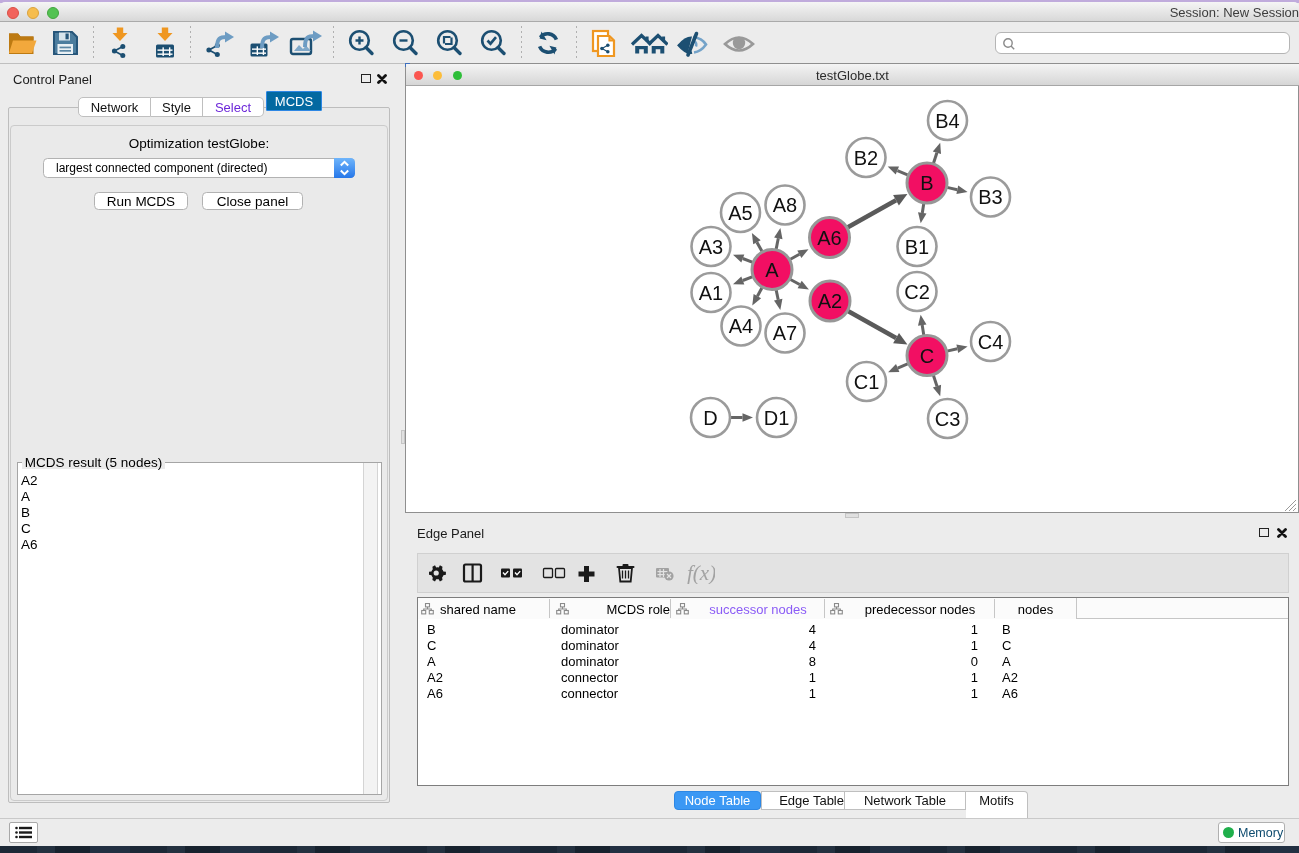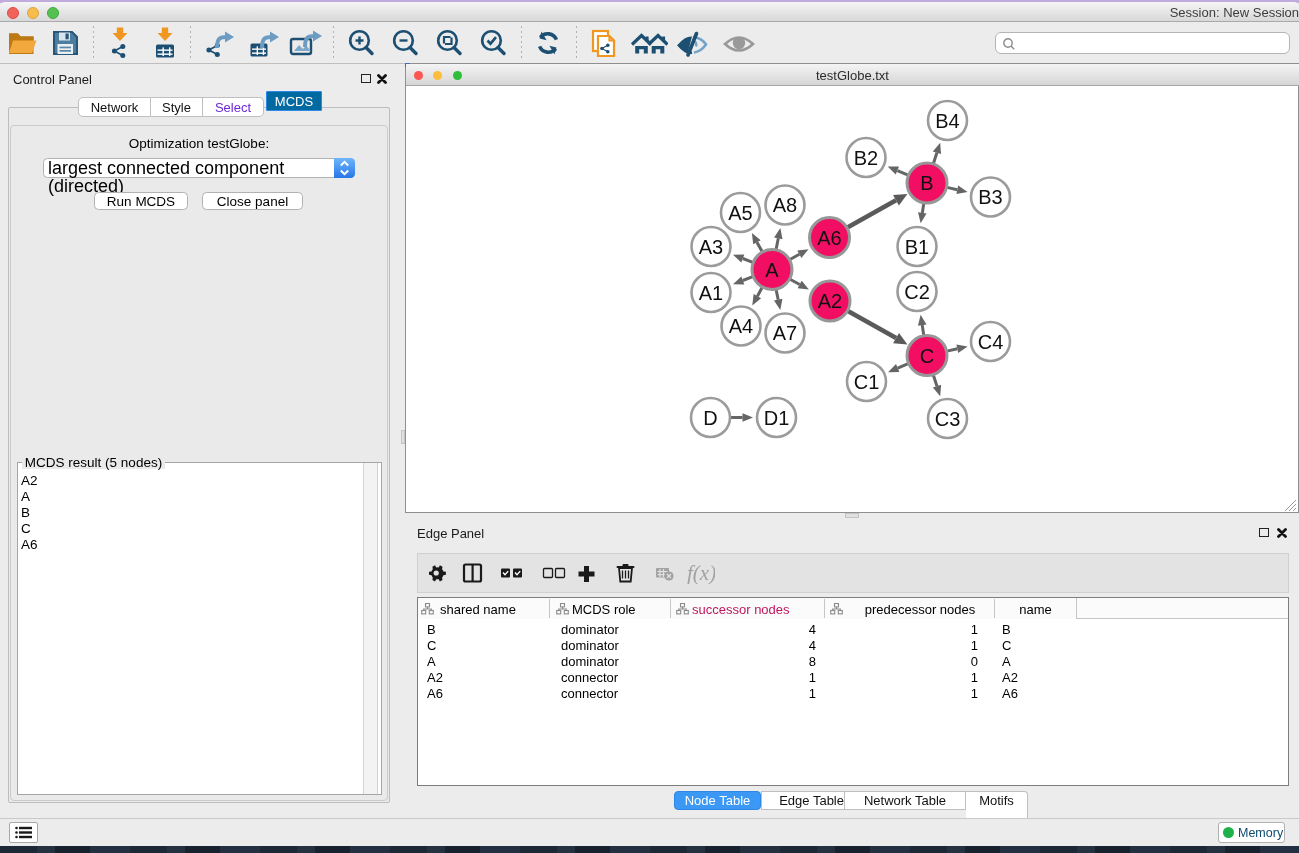--- a/index.html
+++ b/index.html
@@ -144,21 +144,21 @@
   </svg>
 <div class="abs" style="left:8px;top:107px;width:382px;height:696px;background:#eaeaea;border:1px solid #bdbdbd;border-radius:2px"></div>
 <div class="abs" style="left:10px;top:125px;width:378px;height:676px;border:1px solid #cbcbcb;border-radius:4px"></div>
 
 <div class="abs" style="left:78px;top:97px;width:73px;height:20px;background:#fff;border:1px solid #bfbfbf;border-radius:5px 0 0 5px;font-size:13px;color:#111;text-align:center;line-height:19px">Network</div>
 <div class="abs" style="left:151px;top:97px;width:52px;height:20px;background:#fff;border:1px solid #bfbfbf;border-left:none;font-size:13px;color:#111;text-align:center;line-height:19px">Style</div>
 <div class="abs" style="left:203px;top:97px;width:61px;height:20px;background:#fff;border:1px solid #bfbfbf;border-left:none;border-radius:0 5px 5px 0;font-size:13px;color:#6d28d9;text-align:center;line-height:19px">Select</div>
 <div class="abs" style="left:266px;top:91px;width:56px;height:20px;background:#0369a1;border:1px solid #2d87e4;border-radius:1px;font-size:13px;color:#fff;text-align:center;line-height:19px">MCDS</div>
 
 <div class="abs" style="left:8px;top:136px;width:382px;height:15px;text-align:center;font-size:13.5px;color:#000">Optimization testGlobe:</div>
-<div class="abs" style="left:43px;top:158px;width:312px;height:20px;background:#fff;border:1px solid #b2b2b2;border-radius:4.5px;font-size:18px;color:#000;line-height:18px;padding-left:4px">largest connected component (directed)</div>
+<div class="abs" style="left:43px;top:158px;width:312px;height:20px;background:#fff;border:1px solid #b2b2b2;border-radius:4.5px;font-size:12px;color:#000;line-height:18px;padding-left:12px">largest connected component (directed)</div>
 <div class="abs" style="left:334px;top:158px;width:21px;height:20px;background:linear-gradient(#6fb5fb,#2677e9);border-radius:0 4.5px 4.5px 0">
 <svg width="21" height="20" viewBox="0 0 21 20">
       <path d="M6.8 7.5 L10.5 3.8 14.2 7.5 M6.8 12.5 L10.5 16.2 14.2 12.5" fill="none" stroke="#fff" stroke-width="2"></path>
     </svg></div>
 <div class="abs" style="left:94px;top:191.5px;width:94px;height:18px;background:#fff;border:1px solid #b2b2b2;border-radius:4.5px;font-size:13.5px;color:#000;text-align:center;line-height:17px">Run MCDS</div>
 <div class="abs" style="left:202px;top:191.5px;width:101px;height:18px;background:#fff;border:1px solid #b2b2b2;border-radius:4.5px;font-size:13.5px;color:#000;text-align:center;line-height:17px">Close panel</div>
 
 <div class="abs" style="left:17px;top:462px;width:365px;height:333px;border:1px solid #a5a5a5;background:#fff"></div>
 <div class="abs" style="left:22px;top:455px;width:143px;height:14px;background:#eaeaea;font-size:13.5px;color:#000;text-align:center">MCDS result (5 nodes)</div>
 <div class="abs" style="left:363px;top:463px;width:15px;height:331px;background:#f3f3f3;border-left:1px solid #d4d4d4;border-right:1px solid #d4d4d4"></div>
@@ -319,24 +319,24 @@
     <rect x="4.5" y="0.5" width="4" height="3.4" fill="none" stroke="#8a8a8a" stroke-width="1.1"></rect>
     <rect x="0.7" y="7.5" width="4" height="3.4" fill="none" stroke="#8a8a8a" stroke-width="1.1"></rect>
     <rect x="8.3" y="7.5" width="4" height="3.4" fill="none" stroke="#8a8a8a" stroke-width="1.1"></rect>
     <path d="M6.5 4 v2 M2.7 7.5 v-1.5 h7.6 v1.5" fill="none" stroke="#8a8a8a" stroke-width="1.1"></path>
   </svg>
 <div class="abs" style="left:549px;top:599px;width:1px;height:19px;background:#c6c6c6"></div>
 <div class="abs" style="left:670px;top:599px;width:1px;height:19px;background:#c6c6c6"></div>
 <div class="abs" style="left:824px;top:599px;width:1px;height:19px;background:#c6c6c6"></div>
 <div class="abs" style="left:994px;top:599px;width:1px;height:19px;background:#c6c6c6"></div>
 <div class="abs" style="left:440px;top:602px;width:109px;font-size:13px;color:#000">shared name</div>
-<div class="abs" style="left:572px;top:602px;width:98px;text-align:left;font-size:13px;color:#000">MCDS role</div>
-<div class="abs" style="left:692px;top:602px;width:132px;font-size:13px;color:#be185d">successor nodes</div>
+<div class="abs" style="left:572px;top:602px;width:98px;text-align:right;font-size:13px;color:#000">MCDS role</div>
+<div class="abs" style="left:692px;top:602px;width:132px;text-align:center;font-size:13px;color:#8b5cf6">successor nodes</div>
 <div class="abs" style="left:846px;top:602px;width:148px;text-align:center;font-size:13px;color:#000">predecessor nodes</div>
-<div class="abs" style="left:994px;top:602px;width:83px;text-align:center;font-size:13px;color:#000">name</div>
+<div class="abs" style="left:994px;top:602px;width:83px;text-align:center;font-size:13px;color:#000">nodes</div>
 <div class="abs" style="left:427px;top:622px;font-size:13px;color:#000">B</div>
 <div class="abs" style="left:561px;top:622px;font-size:13px;color:#000">dominator</div>
 <div class="abs" style="left:770px;top:622px;width:46px;text-align:right;font-size:13px;color:#000">4</div>
 <div class="abs" style="left:930px;top:622px;width:48px;text-align:right;font-size:13px;color:#000">1</div>
 <div class="abs" style="left:1002px;top:622px;font-size:13px;color:#000">B</div>
 <div class="abs" style="left:427px;top:638px;font-size:13px;color:#000">C</div>
 <div class="abs" style="left:561px;top:638px;font-size:13px;color:#000">dominator</div>
 <div class="abs" style="left:770px;top:638px;width:46px;text-align:right;font-size:13px;color:#000">4</div>
 <div class="abs" style="left:930px;top:638px;width:48px;text-align:right;font-size:13px;color:#000">1</div>
 <div class="abs" style="left:1002px;top:638px;font-size:13px;color:#000">C</div>

